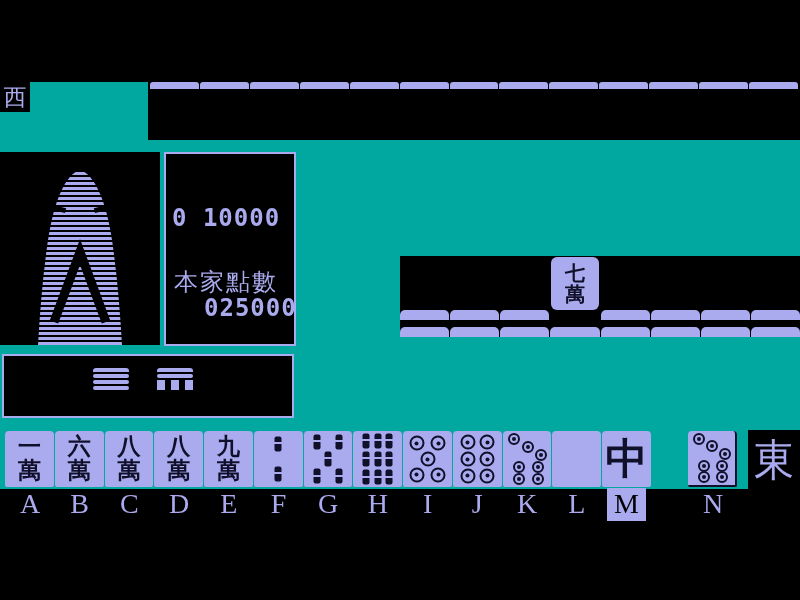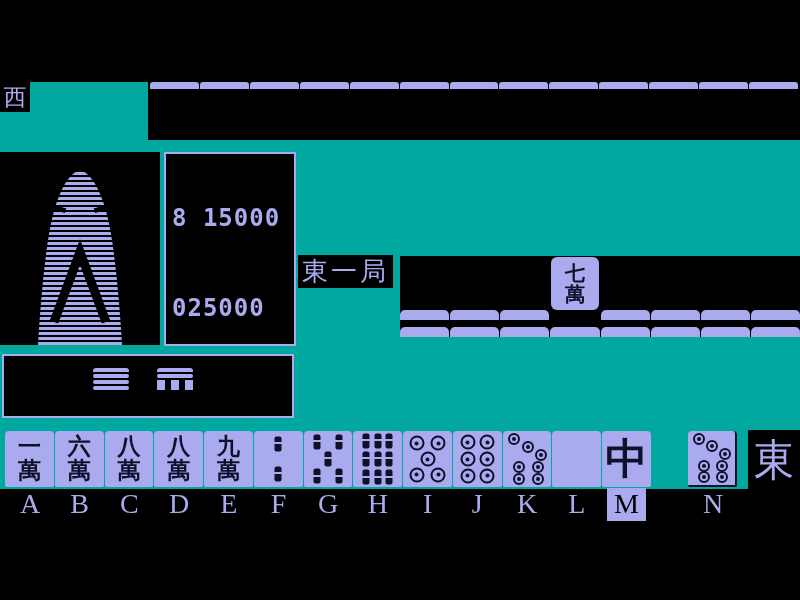--- a/index.html
+++ b/index.html
@@ -17,21 +17,21 @@
 
   
   .tower-panel{position:absolute;left:0;top:152px;width:160px;height:193px;background:#000;}
 
   
   .score-panel{position:absolute;left:164px;top:152px;width:132px;height:194px;background:#000;
                border:2px solid #AAAAEE;box-sizing:border-box;color:#AAAAEE;}
   .score-panel .lbl{position:absolute;left:8px;width:116px;font-size:24px;letter-spacing:2px;white-space:nowrap;}
   .score-panel .val{position:absolute;left:6px;width:120px;font-family:"DejaVu Sans Mono",monospace;
                     font-weight:bold;font-size:24px;letter-spacing:1px;white-space:nowrap;}
-  .l1{top:22px;} .v1{top:50px;} .l2{top:112px;} .v2{top:140px;}
+  .l1{top:22px;} .v1{top:50px;} .l2{top:112px;} .v2{top:140px;margin-left:32px;}
 
   
   .round-box{position:absolute;left:298px;top:255px;width:95px;height:33px;background:#000;
              display:flex;align-items:center;justify-content:center;}
   .round-box span{color:#AAAAEE;font-size:26px;letter-spacing:3px;white-space:nowrap;}
 
   
   .mid-rect{position:absolute;left:400px;top:256px;width:400px;height:81px;background:#000;}
   .discard-tile{position:absolute;left:151px;top:1px;width:48px;height:53px;background:#AAAAEE;
                 border-radius:6px;display:flex;flex-direction:column;align-items:center;justify-content:center;}
@@ -118,27 +118,25 @@
         </pattern>
       </defs>
       <path d="M80 18 C66 22 54 48 48 88 C43 122 40 158 38 193 L122 193 C120 158 117 122 112 88 C106 48 94 22 80 18 Z" fill="url(#st)"></path>
       <rect x="48" y="54" width="18" height="5" fill="#000" transform="rotate(14 57 56)"></rect>
       <rect x="94" y="54" width="18" height="5" fill="#000" transform="rotate(-14 103 56)"></rect>
       <path d="M54 170 L80 100 L106 170" stroke="#000" stroke-width="9" fill="none"></path>
     </svg>
   </div>
 
   <div class="score-panel">
-    <div class="val v1">8 15000</div>
+    <div class="val v1">0 10000</div>
+    <div class="lbl l2">本家點數</div>
     <div class="val v2">025000</div>
   </div>
 
-  <div class="round-box">
-    <span>東一局</span>
-  </div>
 
   <div class="mid-rect">
     <div class="discard-tile">
       <div>七</div>
       <div>萬</div>
     </div>
     <div class="wall-row row1">
         <div class="seg"></div>
         <div class="seg"></div>
         <div class="seg"></div>

